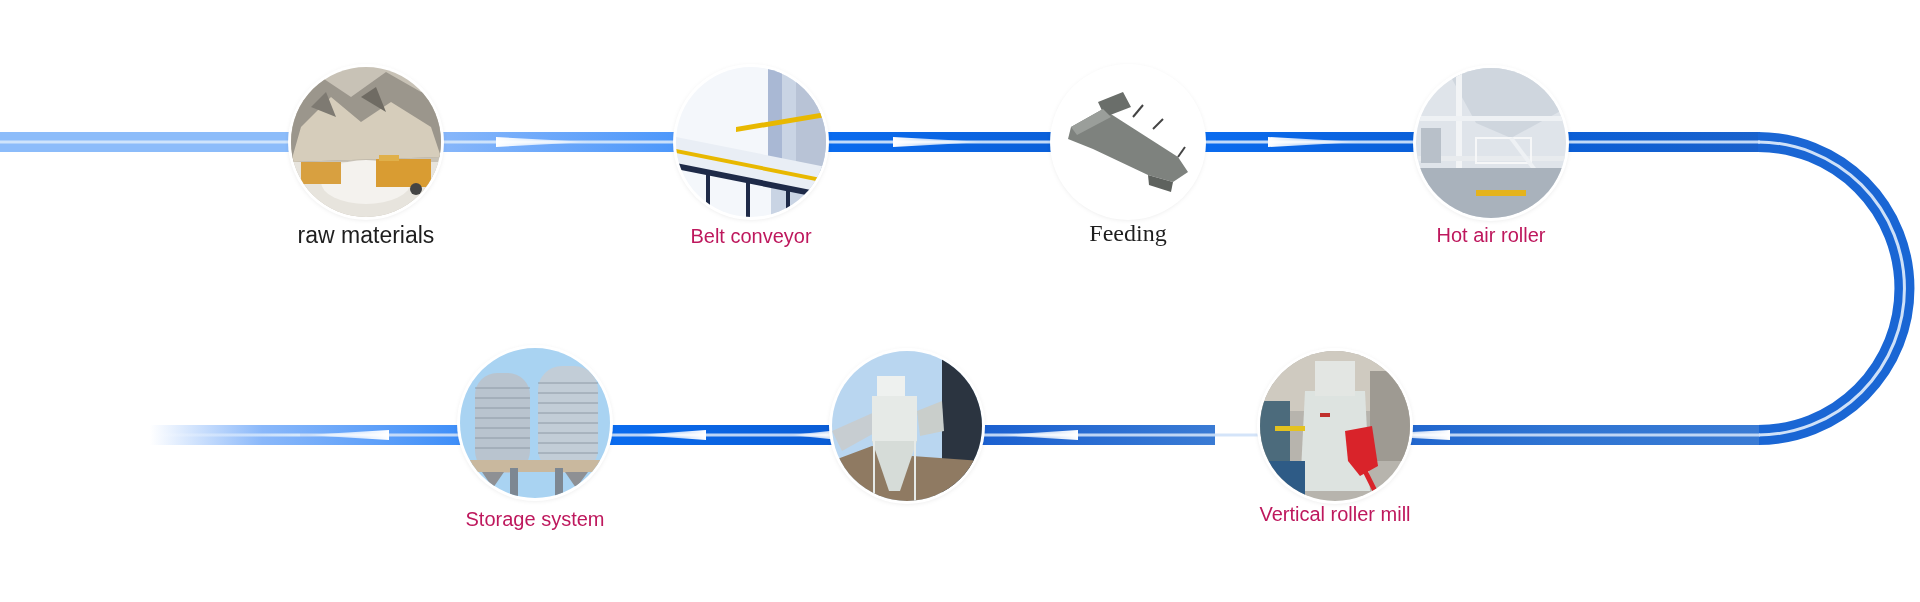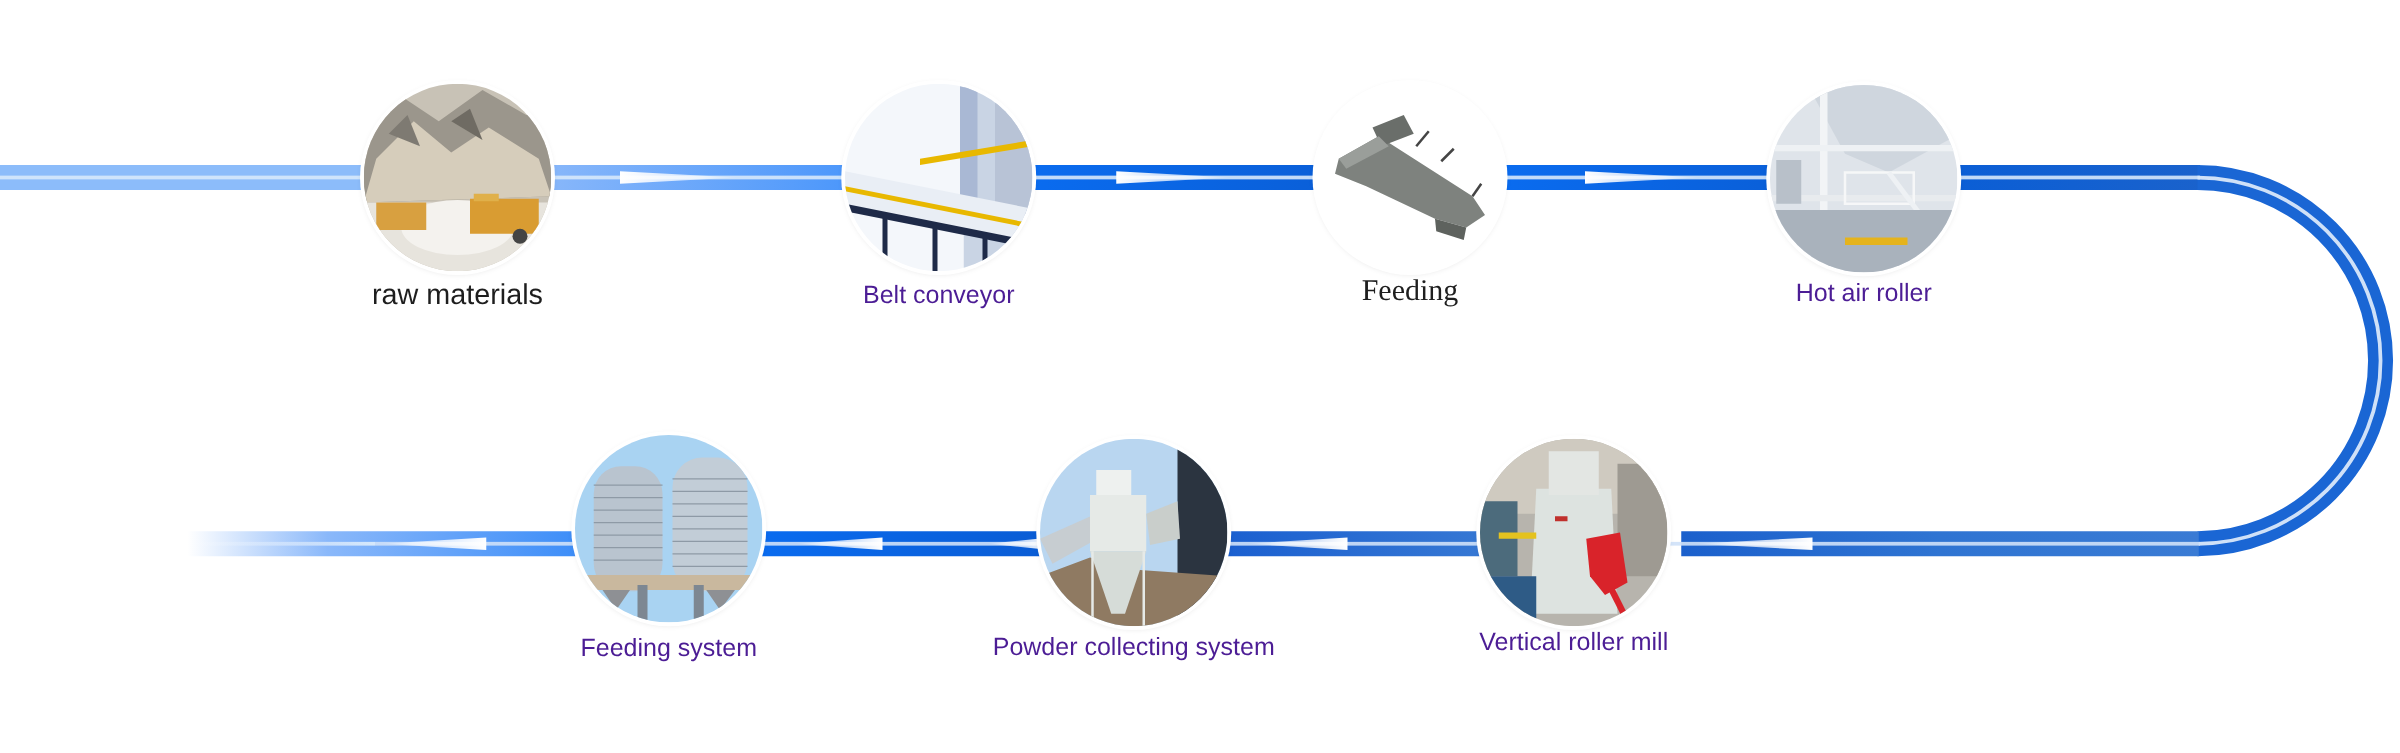--- a/index.html
+++ b/index.html
@@ -2,21 +2,21 @@
 <html><head>
 <meta charset="utf-8">
 <style>
   html, body { margin:0; padding:0; background:#ffffff; }
   body { width:1920px; height:602px; position:relative; overflow:hidden; font-family:"Liberation Sans", sans-serif; }
   #flow { position:absolute; left:0; top:0; width:1920px; height:602px; }
   .step { position:absolute; width:150px; height:150px; }
   .circle { position:absolute; left:0; top:0; width:150px; height:150px; border-radius:50%; background:#fff;
     box-shadow:0 0 0 3px #ffffff, 0 1px 6px rgba(0,0,0,0.18); overflow:hidden; }
   .circle svg { display:block; width:150px; height:150px; }
-  .label { position:absolute; left:50%; transform:translateX(-50%); white-space:nowrap; color:#4c1d95; font-size:20px; }
+  .label { position:absolute; left:50%; transform:translateX(-50%); white-space:nowrap; color:#be185d; font-size:20px; }
   .label.big { font-size:24px; color:#1e1e1e; }
 </style>
 </head>
 <body>
 
 <svg id="flow" viewBox="0 0 1920 602" xmlns="http://www.w3.org/2000/svg">
   <defs>
     <linearGradient id="gTopA" x1="0" x2="1" y1="0" y2="0">
       <stop offset="0" stop-color="#8cbcfa"></stop>
         <stop offset="1" stop-color="#8cbcfa"></stop>
@@ -165,21 +165,21 @@
       <rect x="60" y="70" width="55" height="25" fill="none" stroke="#f6f7f8" stroke-width="2"></rect>
       <line x1="95" y1="70" x2="140" y2="130" stroke="#eef1f4" stroke-width="4"></line>
       <rect x="0" y="100" width="150" height="50" fill="#a9b2bc"></rect>
       <rect x="60" y="122" width="50" height="6" fill="#e5b31c"></rect>
       <rect x="5" y="60" width="20" height="35" fill="#b8c0c9"></rect>
     </svg>
   </div>
   <div class="label" style="top:156px;">Hot air roller</div>
 </div>
 
-<div class="step" style="left:1184px; top:351px;">
+<div class="step" style="left:1260px; top:351px;">
   <div class="circle">
     <svg viewBox="0 0 150 150">
       <rect width="150" height="150" fill="#b7b4ad"></rect>
       <rect x="0" y="0" width="150" height="60" fill="#cfcac0"></rect>
       <rect x="110" y="20" width="40" height="90" fill="#9e9a92"></rect>
       <polygon points="45,40 105,40 110,140 40,140" fill="#dde3e0"></polygon>
       <rect x="55" y="10" width="40" height="35" fill="#e3e6e3"></rect>
       <rect x="0" y="50" width="30" height="60" fill="#4c6b7c"></rect>
       <rect x="0" y="110" width="45" height="40" fill="#2e5b86"></rect>
       <polygon points="85,80 112,75 118,115 100,125 88,110" fill="#d9232a"></polygon>
@@ -199,21 +199,20 @@
       <polygon points="0,110 40,95 80,105 150,110 150,150 0,150" fill="#8f7a62"></polygon>
       <polygon points="0,80 45,60 55,75 10,100" fill="#c7cdd1"></polygon>
       <rect x="45" y="25" width="28" height="20" fill="#eef1ef"></rect>
       <rect x="40" y="45" width="45" height="45" fill="#e6eae7"></rect>
       <polygon points="40,90 85,90 68,140 57,140" fill="#d6dcd8"></polygon>
       <polygon points="85,60 110,50 112,80 88,85" fill="#c9cecb"></polygon>
       <line x1="42" y1="90" x2="42" y2="150" stroke="#e6eae7" stroke-width="2"></line>
       <line x1="83" y1="90" x2="83" y2="150" stroke="#e6eae7" stroke-width="2"></line>
     </svg>
   </div>
-  <div class="label" style="top:156px;">Powder collecting system</div>
 </div>
 
 <div class="step" style="left:460px; top:348px;">
   <div class="circle">
     <svg viewBox="0 0 150 150">
       <rect width="150" height="150" fill="#a9d3f2"></rect>
       <rect x="15" y="25" width="55" height="100" rx="22" fill="#b9c4cf"></rect>
       <rect x="78" y="18" width="60" height="107" rx="24" fill="#c2cdd7"></rect>
       <g stroke="#8e9aa6" stroke-width="1">
         <line x1="15" y1="40" x2="70" y2="40"></line>
@@ -232,14 +231,14 @@
           <line x1="78" y1="95" x2="138" y2="95"></line>
         <line x1="78" y1="105" x2="138" y2="105"></line>
       </g>
       <rect x="0" y="112" width="150" height="12" fill="#c9b89e"></rect>
       <rect x="50" y="120" width="8" height="30" fill="#7d8792"></rect>
       <rect x="95" y="120" width="8" height="30" fill="#7d8792"></rect>
       <polygon points="22,124 44,124 33,140" fill="#8e9094"></polygon>
       <polygon points="105,124 128,124 116,140" fill="#8e9094"></polygon>
     </svg>
   </div>
-  <div class="label" style="top:160px;">Feeding system</div>
+  <div class="label" style="top:160px;">Storage system</div>
 </div>
 
 </body></html>

